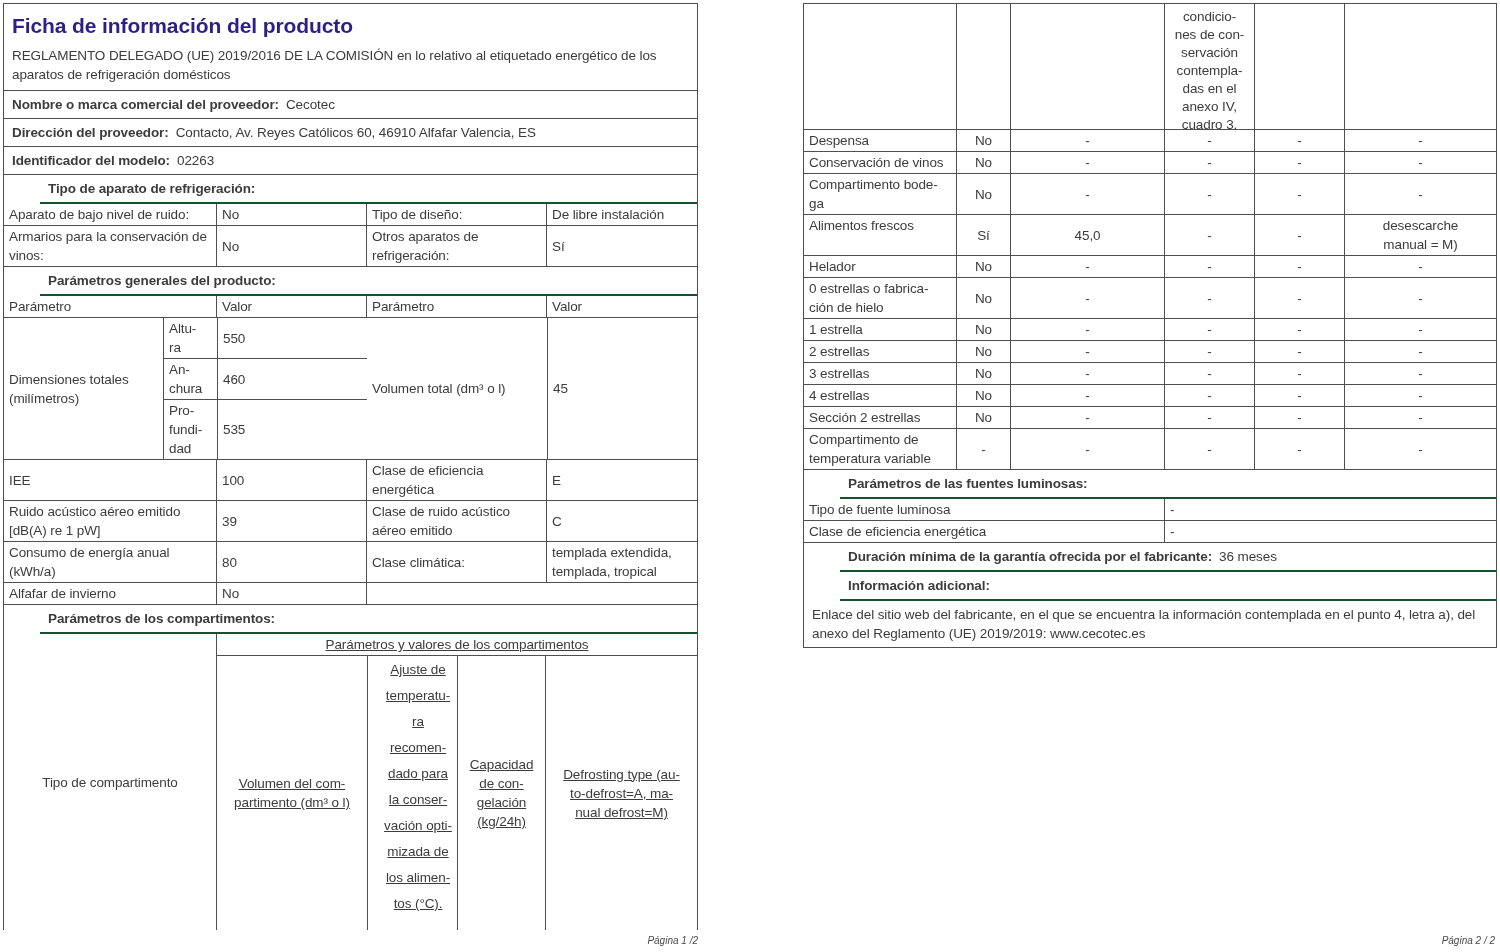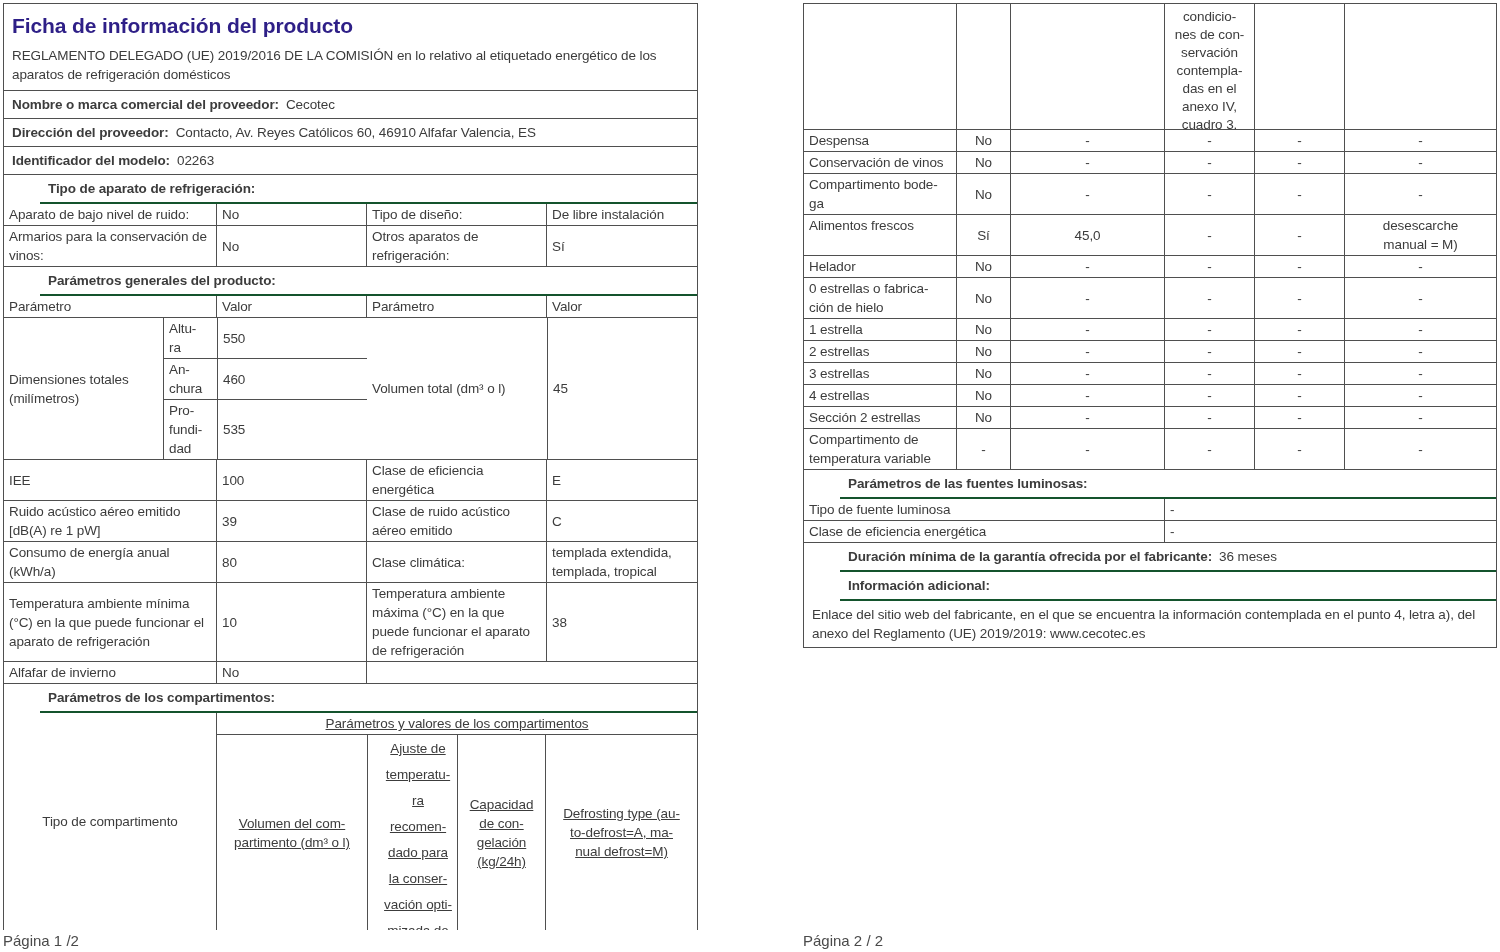--- a/index.html
+++ b/index.html
@@ -49,21 +49,21 @@
   .p2c2{width:54px;flex:none;}
   .p2c3{width:154px;flex:none;}
   .p2c4{width:90px;flex:none;}
   .p2c5{width:90px;flex:none;}
   .w360{width:360px;flex:none;}
   .conthead{height:126px;}
   .conthead .cell{padding-top:4px;}
   .title{font-size:21px;line-height:32px;font-weight:bold;padding:6px 8px 2px 8px;}
   .subtitle{padding:2px 8px 6px 8px;border-bottom:1px solid #4f4f4f;}
   .kvrow{padding:4px 8px;border-bottom:1px solid #4f4f4f;}
-  .footer{position:absolute;font-size:15px;color:#4a4a4a;text-align:left;letter-spacing:0;}
+  .footer{position:absolute;font-size:10px;color:#4a4a4a;text-align:right;letter-spacing:0;font-style:italic;}
   #footer1{left:3px;top:931px;width:695px;}
   #footer2{left:803px;top:931px;width:692px;}
   .p2-bottom{border-bottom:1px solid #4f4f4f;}
 </style>
 </head>
 <body>
 
 <div class="page" id="page1">
 
   <div class="title" style="color:#2e1f87;">Ficha de información del producto</div>
@@ -151,26 +151,20 @@
 
       <div class="row">
         <div class="cell w212 vc pre">Consumo de energía anual
 (kWh/a)</div>
         <div class="cell w150 vc">80</div>
         <div class="cell w180 vc pre">Clase climática:</div>
         <div class="cell fx vc pre">templada extendida,
 templada, tropical</div>
       </div>
 
-      <div class="row">
-        <div class="cell w212 vc pre">Temperatura ambiente mínima (°C) en la que puede funcionar el aparato de refrigeración</div>
-        <div class="cell w150 vc">10</div>
-        <div class="cell w180 vc pre">Temperatura ambiente máxima (°C) en la que puede funcionar el aparato de refrigeración</div>
-        <div class="cell fx vc pre">38</div>
-      </div>
     </div>
 
   <div class="row">
     <div class="cell w212 vc">Alfafar de invierno</div>
     <div class="cell w150 vc">No</div>
     <div class="cell fx"></div>
   </div>
 
   <div class="sectionrow b">Parámetros de los compartimentos:</div>
 

